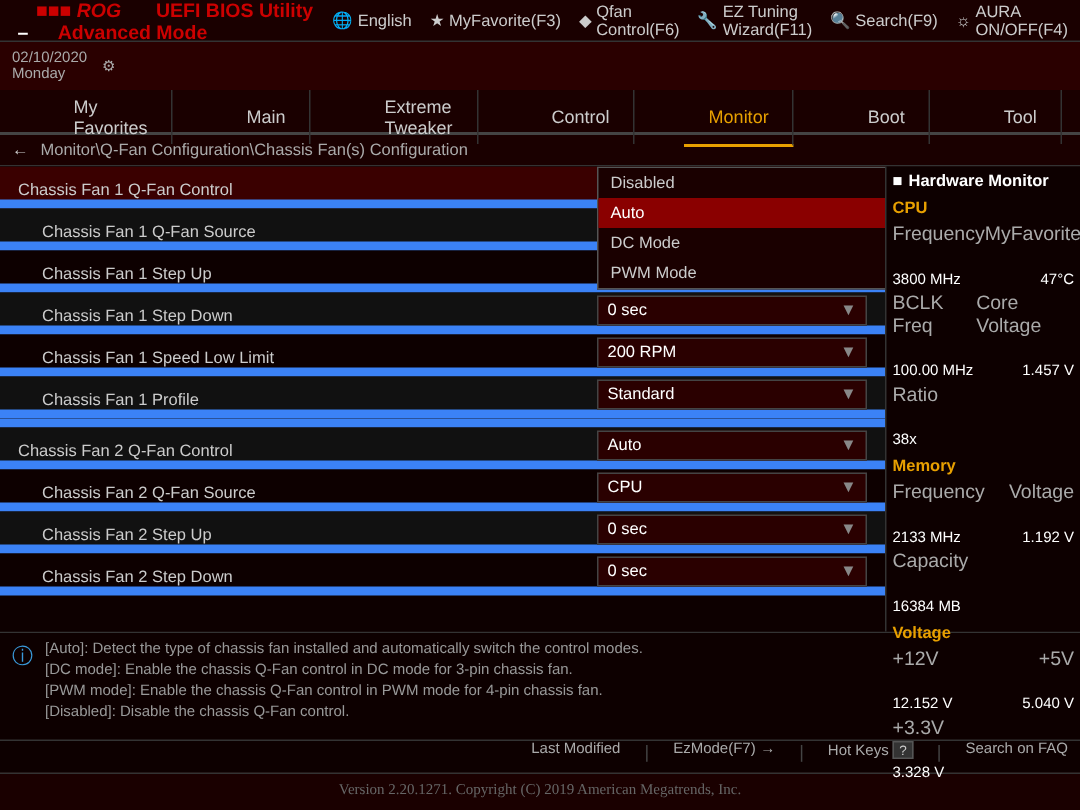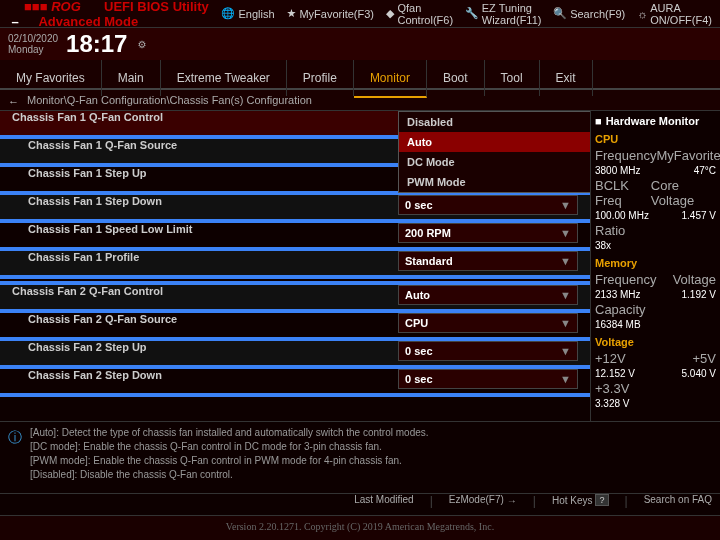--- a/index.html
+++ b/index.html
@@ -68,20 +68,21 @@
       border-bottom: 2px solid #444;
     }
     .nav-tab {
       padding: 18px 16px;
       display: flex;
       align-items: center;
       cursor: pointer;
       font-size: 12px;
       color: #ccc;
       border-right: 1px solid #333;
+      margin-left: 33px;
     }
     .nav-tab.active {
       color: #e8a000;
       border-bottom: 2px solid #e8a000;
       margin-bottom: -2px;
     }
 
     
     .breadcrumb-bar {
       background: #1a0000;
@@ -109,26 +110,25 @@
     .left-panel {
       flex: 1;
       background: #0d0000;
       overflow: hidden;
       padding: 0;
     }
 
     
     .setting-row {
       display: flex;
-      align-items: flex-start;
+      align-items: flex-end;
       padding: 0 12px;
       height: 28px;
-      border-bottom: 4px solid #3b82f6;
+      border-bottom: 6px solid #3b82f6;
       position: relative;
-      font-weight: bold;
     }
     .setting-row:nth-child(odd) { background: #0d0000; }
     .setting-row:nth-child(even) { background: #111; }
     .setting-row.highlighted { background: #3a0000; }
     .setting-label {
       flex: 1;
       font-size: 11px;
       color: #ccc;
       padding-left: 16px;
     }
@@ -188,21 +188,21 @@
       font-size: 11px;
       font-weight: bold;
       margin: 6px 0 3px 0;
     }
     .hw-row {
       display: flex;
       justify-content: space-between;
       margin-bottom: 2px;
     }
     .hw-label { color: #aaa; font-size: 13px; }
-    .hw-value { color: #fff; font-size: 10px; }
+    .hw-value { color: #fff; font-size: 10px; margin-top: 16px; }
 
     
     .info-bar {
       background: #0d0000;
       padding: 4px 8px;
       font-size: 10px;
       color: #999;
       border-top: 1px solid #333;
       line-height: 1.4;
       height: 72px;
@@ -288,29 +288,28 @@
       <span>AURA ON/OFF(F4)</span>
     </div>
   </div>
 </div>
 
 <div class="datetime-bar">
   <div style="display:flex;flex-direction:column;align-items:flex-start;">
     <span class="datetime-text">02/10/2020</span>
     <span class="datetime-text">Monday</span>
   </div>
-  <span class="time-display">18:17</span>
   <span class="gear-icon">⚙</span>
 </div>
 
 <div class="nav-tabs">
   <div class="nav-tab">My Favorites</div>
   <div class="nav-tab">Main</div>
   <div class="nav-tab">Extreme Tweaker</div>
-  <div class="nav-tab">Profile</div>
+  <div class="nav-tab">Control</div>
   <div class="nav-tab active">Monitor</div>
   <div class="nav-tab">Boot</div>
   <div class="nav-tab">Tool</div>
   <div class="nav-tab">Exit</div>
 </div>
 
 <div class="breadcrumb-bar">
   <span class="breadcrumb-back">←</span>
   <span>Monitor\Q-Fan Configuration\Chassis Fan(s) Configuration</span>
 </div>

